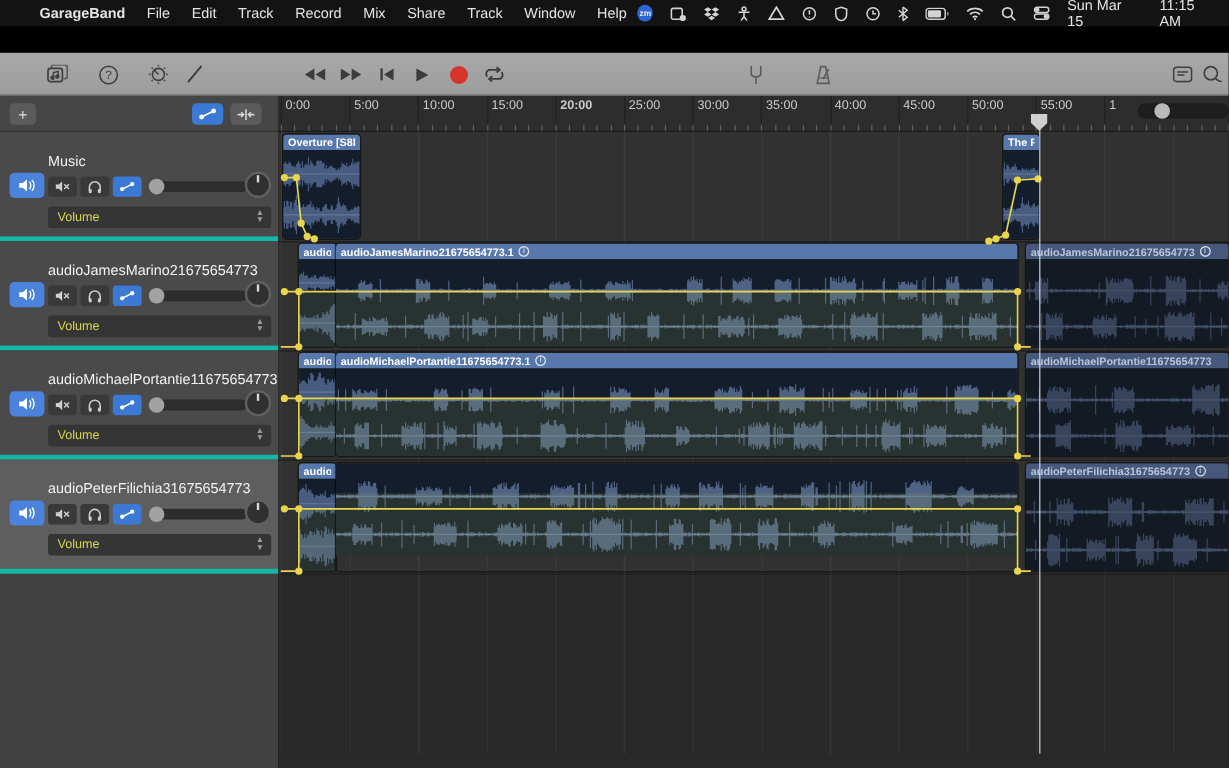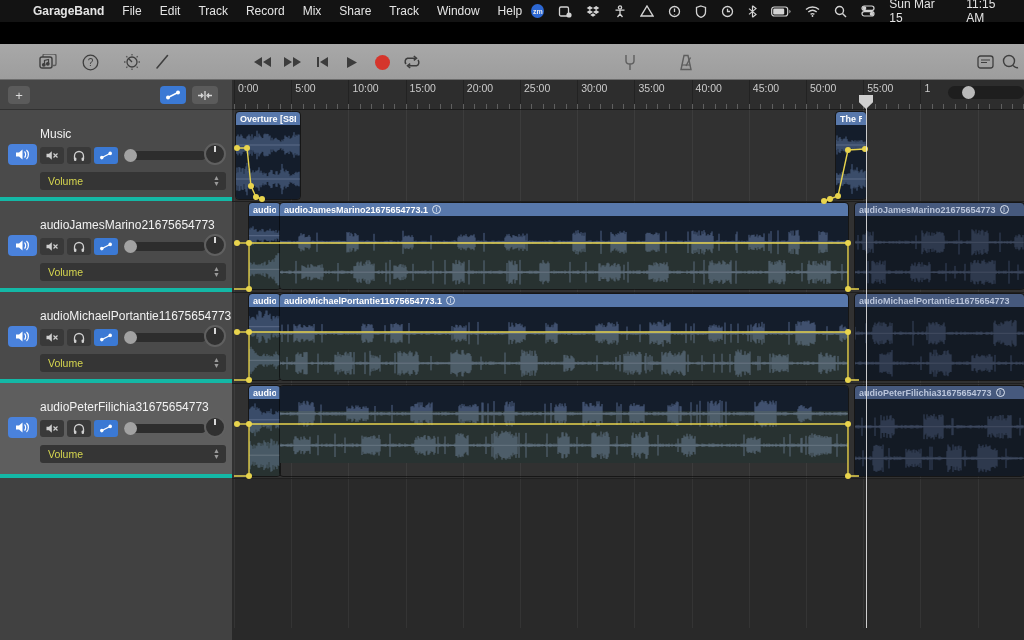--- a/index.html
+++ b/index.html
@@ -499,21 +499,21 @@
         </div>
     <div class="r-major" style="left: 2px;"></div>
         <div class="r-label" style="left: 6px;">0:00</div>
         <div class="r-major" style="left: 59.2px;"></div>
         <div class="r-label" style="left: 63.2px;">5:00</div>
         <div class="r-major" style="left: 116.4px;"></div>
         <div class="r-label" style="left: 120.4px;">10:00</div>
         <div class="r-major" style="left: 173.6px;"></div>
         <div class="r-label" style="left: 177.6px;">15:00</div>
         <div class="r-major" style="left: 230.8px;"></div>
-        <div class="r-label" style="left: 234.8px;">20:00</div>
+        <div class="r-label" style="left: 234.8px; font-weight: bold;">20:00</div>
         <div class="r-major" style="left: 288px;"></div>
         <div class="r-label" style="left: 292px;">25:00</div>
         <div class="r-major" style="left: 345.2px;"></div>
         <div class="r-label" style="left: 349.2px;">30:00</div>
         <div class="r-major" style="left: 402.4px;"></div>
         <div class="r-label" style="left: 406.4px;">35:00</div>
         <div class="r-major" style="left: 459.6px;"></div>
         <div class="r-label" style="left: 463.6px;">40:00</div>
         <div class="r-major" style="left: 516.8px;"></div>
         <div class="r-label" style="left: 520.8px;">45:00</div>

